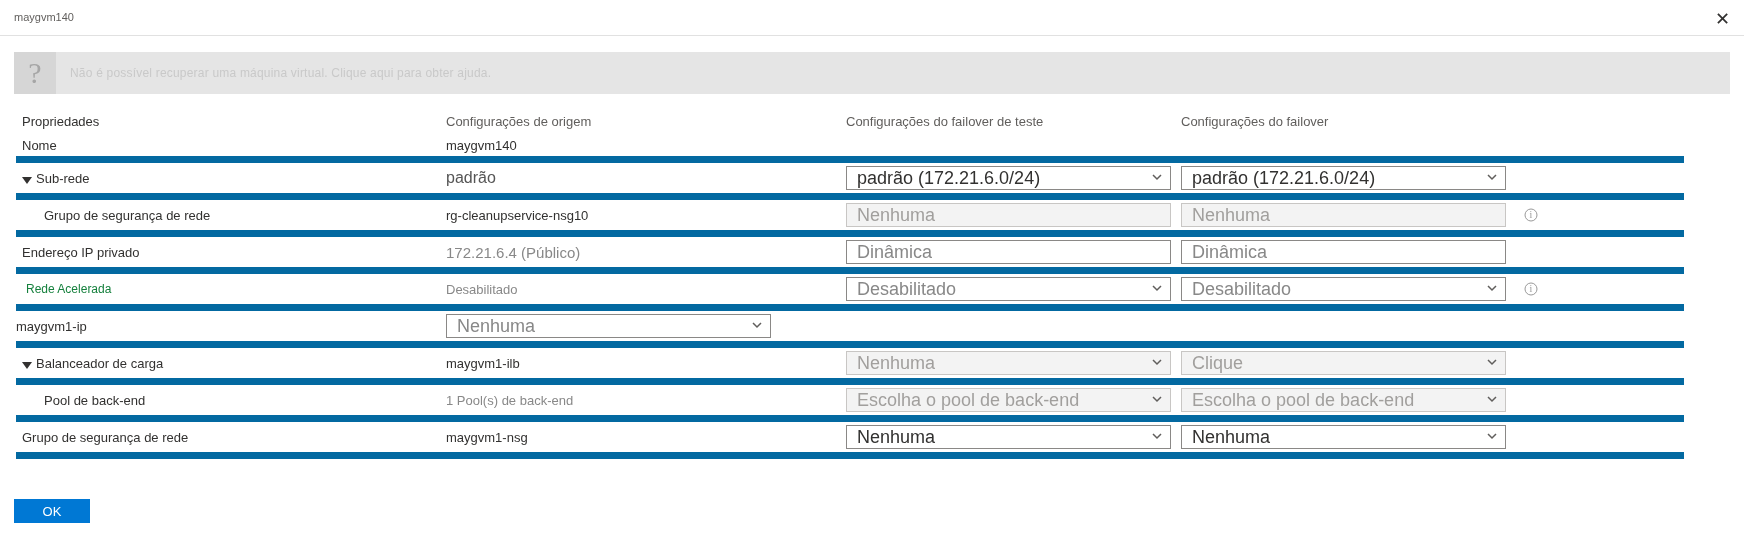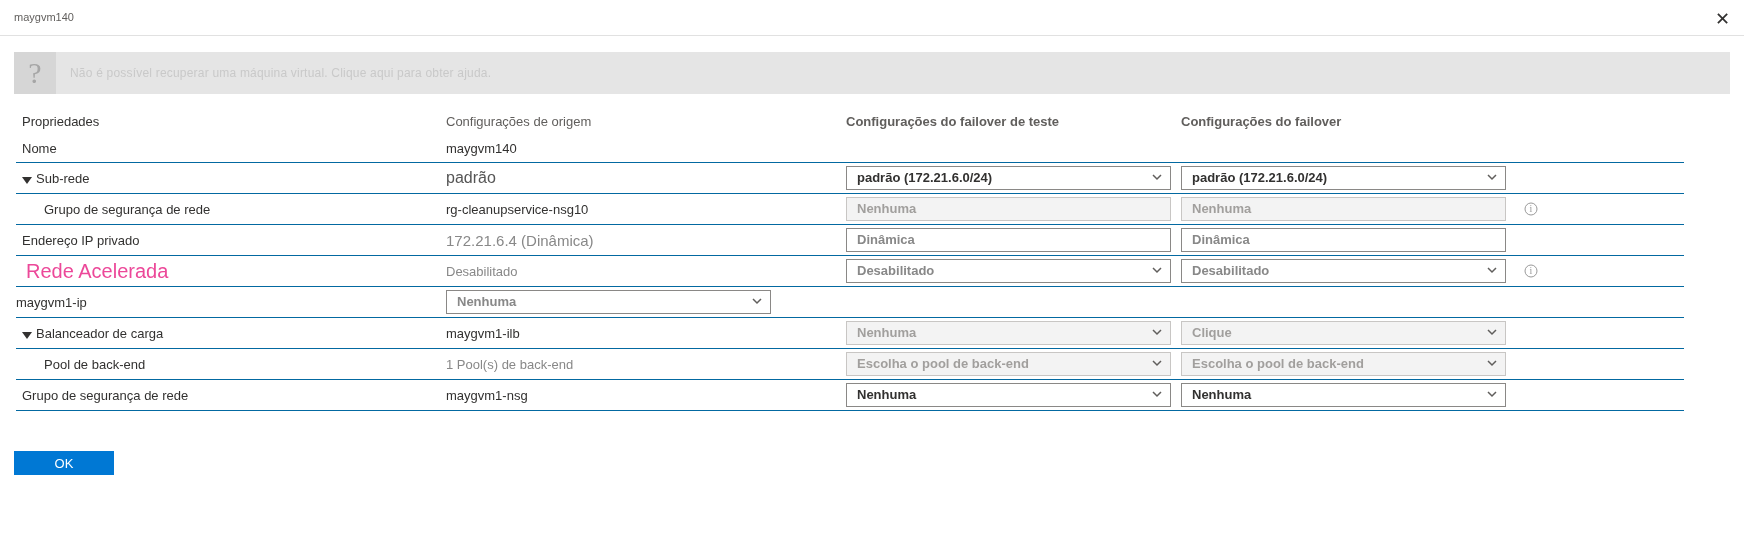--- a/index.html
+++ b/index.html
@@ -10,42 +10,42 @@
   .header-sub { font-size: 11px; color: #605e5c; margin-top: 1px; }
   .close-x { position: absolute; top: 10px; right: 14px; font-size: 18px; color: #323130; cursor: pointer; line-height: 1; }
   .hr { border-bottom: 1px solid #e1e1e1; margin-top: 6px; }
   .banner { margin: 16px 14px 0 14px; background: #e5e5e5; height: 42px; display: flex; align-items: center; }
   .banner-ico { width: 42px; height: 42px; background: #d6d6d6; display: flex; align-items: center; justify-content: center; }
   .banner-ico span { font-size: 30px; color: #a6a6a6; font-family: Georgia, serif; }
   .banner-txt { padding-left: 14px; color: #c9c9c9; font-size: 12px; letter-spacing: .2px; }
   .grid { margin: 18px 60px 0 16px; }
   .row { display: grid; grid-template-columns: 430px 400px 335px 335px 30px; align-items: center; min-height: 28px; padding: 2px 0; }
   .row.headrow { color: #605e5c; font-size: 13px; padding-bottom: 6px; min-height: 22px; }
-  .row.ruled { border-bottom: 1px solid #0369a1; padding: 3px 0; }
+  .row.ruled { border-bottom: 7px solid #0369a1; padding: 3px 0; }
   .c1 { padding-left: 6px; font-size: 13px; color: #323130; }
   .c1.indent { padding-left: 28px; }
   .c1 .tri { display:inline-block; width:0; height:0; border-left:5px solid transparent; border-right:5px solid transparent; border-top:7px solid #323130; margin-right:4px; position:relative; top:1px;}
   .c2 { font-size: 13px; }
   .c2.strong { color: #323130; }
   .c2.muted { color: #888; }
   .c2.small { font-size: 16px; color: #555; }
-  .cell3, .cell4 { padding-right: 10px; font-weight: bold; }
+  .cell3, .cell4 { padding-right: 10px; }
   .ctl { position: relative; width: 325px; height: 24px; }
-  .ctl .box { width: 100%; height: 24px; border: 1px solid #8a8886; background: #fff; font-size: 13px; padding: 3px 24px 3px 10px; color: #323130; line-height: 16px; }
+  .ctl .box { width: 100%; height: 24px; border: 1px solid #8a8886; background: #fff; font-size: 18px; padding: 3px 24px 3px 10px; color: #323130; line-height: 16px; }
   .ctl.disabled .box { background: #f3f3f3; color: #a19f9d; border-color: #c8c6c4; }
   .ctl .chev { position: absolute; right: 8px; top: 5px; pointer-events: none; }
   .ctl .chev svg { width: 12px; height: 12px; }
   .chev path { stroke: #605e5c; stroke-width: 1.5; fill: none; }
   .info { display:flex; align-items:center; justify-content:center; }
   .info svg { width:14px; height:14px; }
   .info circle { stroke:#999; stroke-width:1; fill:none; }
   .info text { font-size:10px; fill:#999; font-family: Georgia, serif; }
-  .accel { font-size: 20px; color: #ec4899; padding-left: 10px; }
+  .accel { font-size: 12px; color: #15803d; padding-left: 10px; }
   .footer { margin: 40px 0 0 14px; }
-  .btn { background: #0078d4; color: #fff; border: none; width: 100px; height: 24px; font-size: 13px; cursor: pointer; }
+  .btn { background: #0078d4; color: #fff; border: none; width: 76px; height: 24px; font-size: 13px; cursor: pointer; }
 </style>
 </head>
 <body>
 
 <div class="blade">
   <div class="header">
     <div class="header-sub">maygvm140</div>
     <div class="close-x">✕</div>
   </div>
   <div class="hr"></div>
@@ -112,21 +112,21 @@
       <div class="info">
           <svg viewBox="0 0 14 14">
             <circle cx="7" cy="7" r="6"></circle>
             <text x="7" y="10" text-anchor="middle">i</text>
           </svg>
         </div>
     </div>
 
     <div class="row ruled">
       <div class="c1">Endereço IP privado</div>
-      <div class="c2 muted" style="font-size:15px">172.21.6.4 (Dinâmica)</div>
+      <div class="c2 muted" style="font-size:15px">172.21.6.4 (Público)</div>
       <div class="cell3">
           <div class="ctl noarrow">
             <div class="box" style="color:#888">Dinâmica</div>
           </div>
         </div>
       <div class="cell4">
           <div class="ctl noarrow">
             <div class="box" style="color:#888">Dinâmica</div>
           </div>
         </div>

